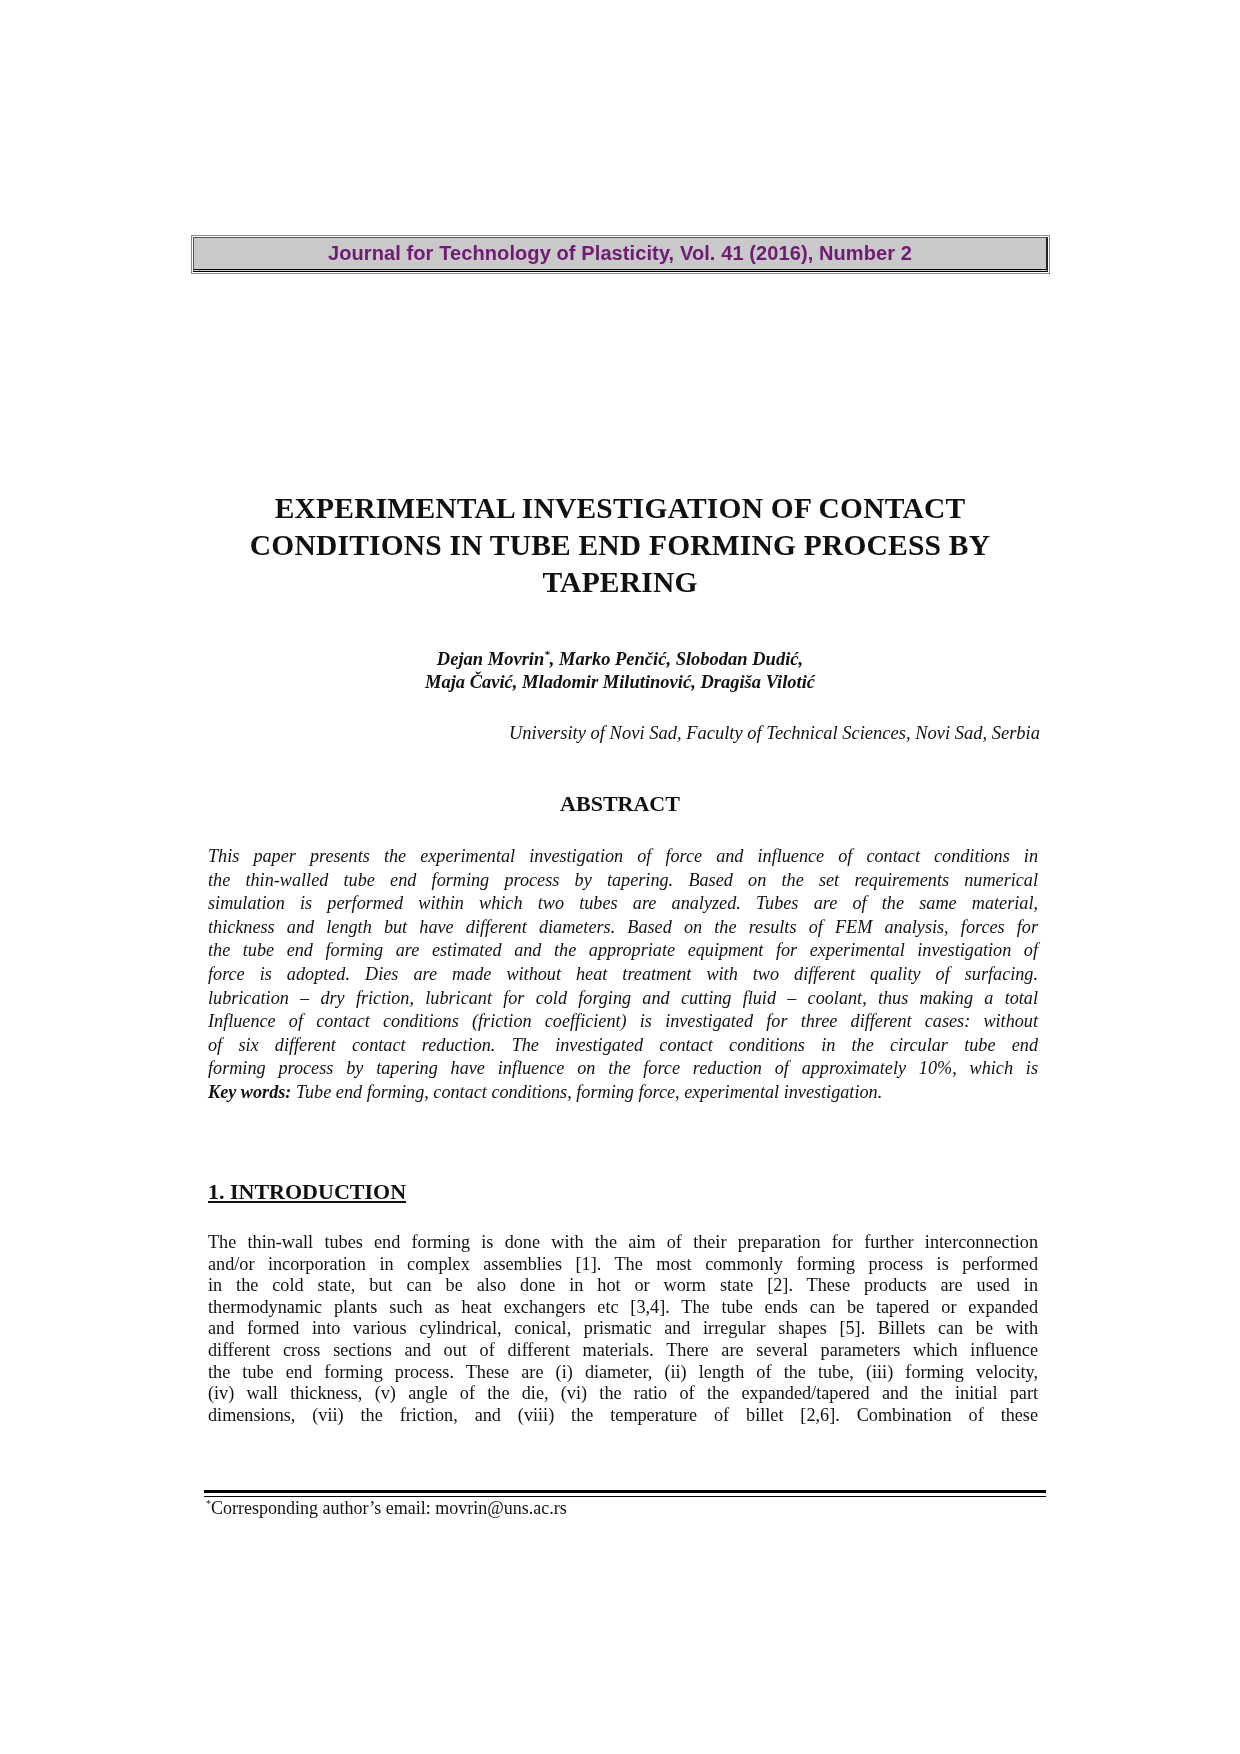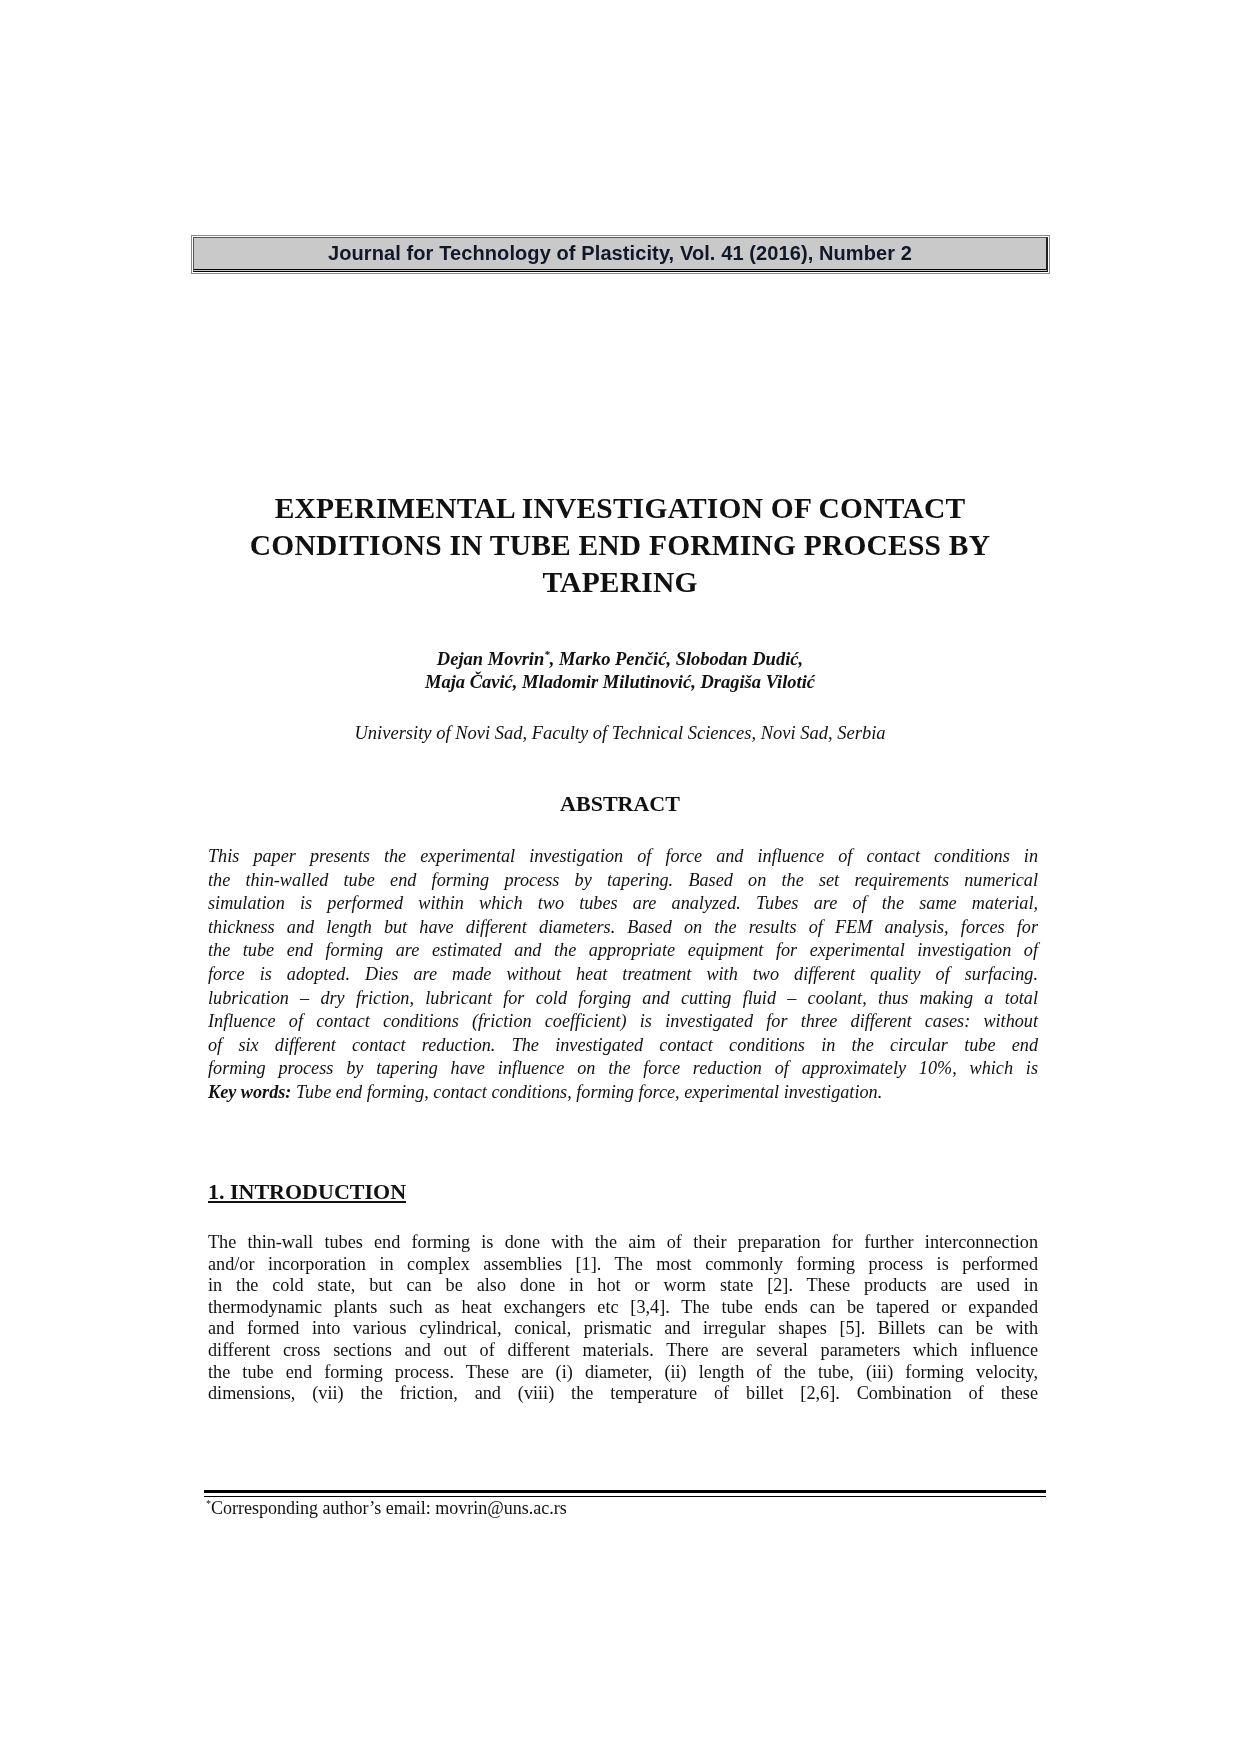--- a/index.html
+++ b/index.html
@@ -29,21 +29,21 @@
     outline: 1px solid #8a8a8a;
     outline-offset: 1px;
     text-align: center;
   }
   .journal-header span {
     display: inline-block;
     font-family: "Liberation Sans", "DejaVu Sans", sans-serif;
     font-weight: bold;
     font-size: 20px;
     line-height: 31px;
-    color: #0f172a;
+    color: #701a75;
     letter-spacing: 0.1px;
   }
   .title {
     position: absolute;
     left: 200px;
     top: 490px;
     width: 840px;
     text-align: center;
     font-weight: bold;
     font-size: 29.5px;
@@ -61,21 +61,21 @@
     font-weight: bold;
     font-size: 18.5px;
     line-height: 23px;
   }
   .authors sup { font-size: 11px; vertical-align: 7px; line-height: 0; }
   .affiliation {
     position: absolute;
     left: 200px;
     top: 722px;
     width: 840px;
-    text-align: center;
+    text-align: right;
     font-style: italic;
     font-size: 18.5px;
     line-height: 23px;
   }
   .abstract-heading {
     position: absolute;
     left: 200px;
     top: 790px;
     width: 840px;
     text-align: center;
@@ -192,19 +192,20 @@
 <div class="section-heading">1. INTRODUCTION</div>
 
 <div class="intro">
   <span class="line">The thin-wall tubes end forming is done with the aim of their preparation for further interconnection</span>
   <span class="line">and/or incorporation in complex assemblies [1]. The most commonly forming process is performed</span>
   <span class="line">in the cold state, but can be also done in hot or worm state [2]. These products are used in</span>
   <span class="line">thermodynamic plants such as heat exchangers etc [3,4]. The tube ends can be tapered or expanded</span>
   <span class="line">and formed into various cylindrical, conical, prismatic and irregular shapes [5]. Billets can be with</span>
   <span class="line">different cross sections and out of different materials. There are several parameters which influence</span>
   <span class="line">the tube end forming process. These are (i) diameter, (ii) length of the tube, (iii) forming velocity,</span>
+  <span class="line">(iv) wall thickness, (v) angle of the die, (vi) the ratio of the expanded/tapered and the initial part</span>
   <span class="line">dimensions, (vii) the friction, and (viii) the temperature of billet [2,6]. Combination of these</span>
 </div>
 
 <div class="footnote-rule"></div>
 <div class="footnote-rule2"></div>
 
 <div class="footnote"><sup>*</sup><span>Corresponding author’s email: movrin@uns.ac.rs</span></div>
 
 </body></html>

